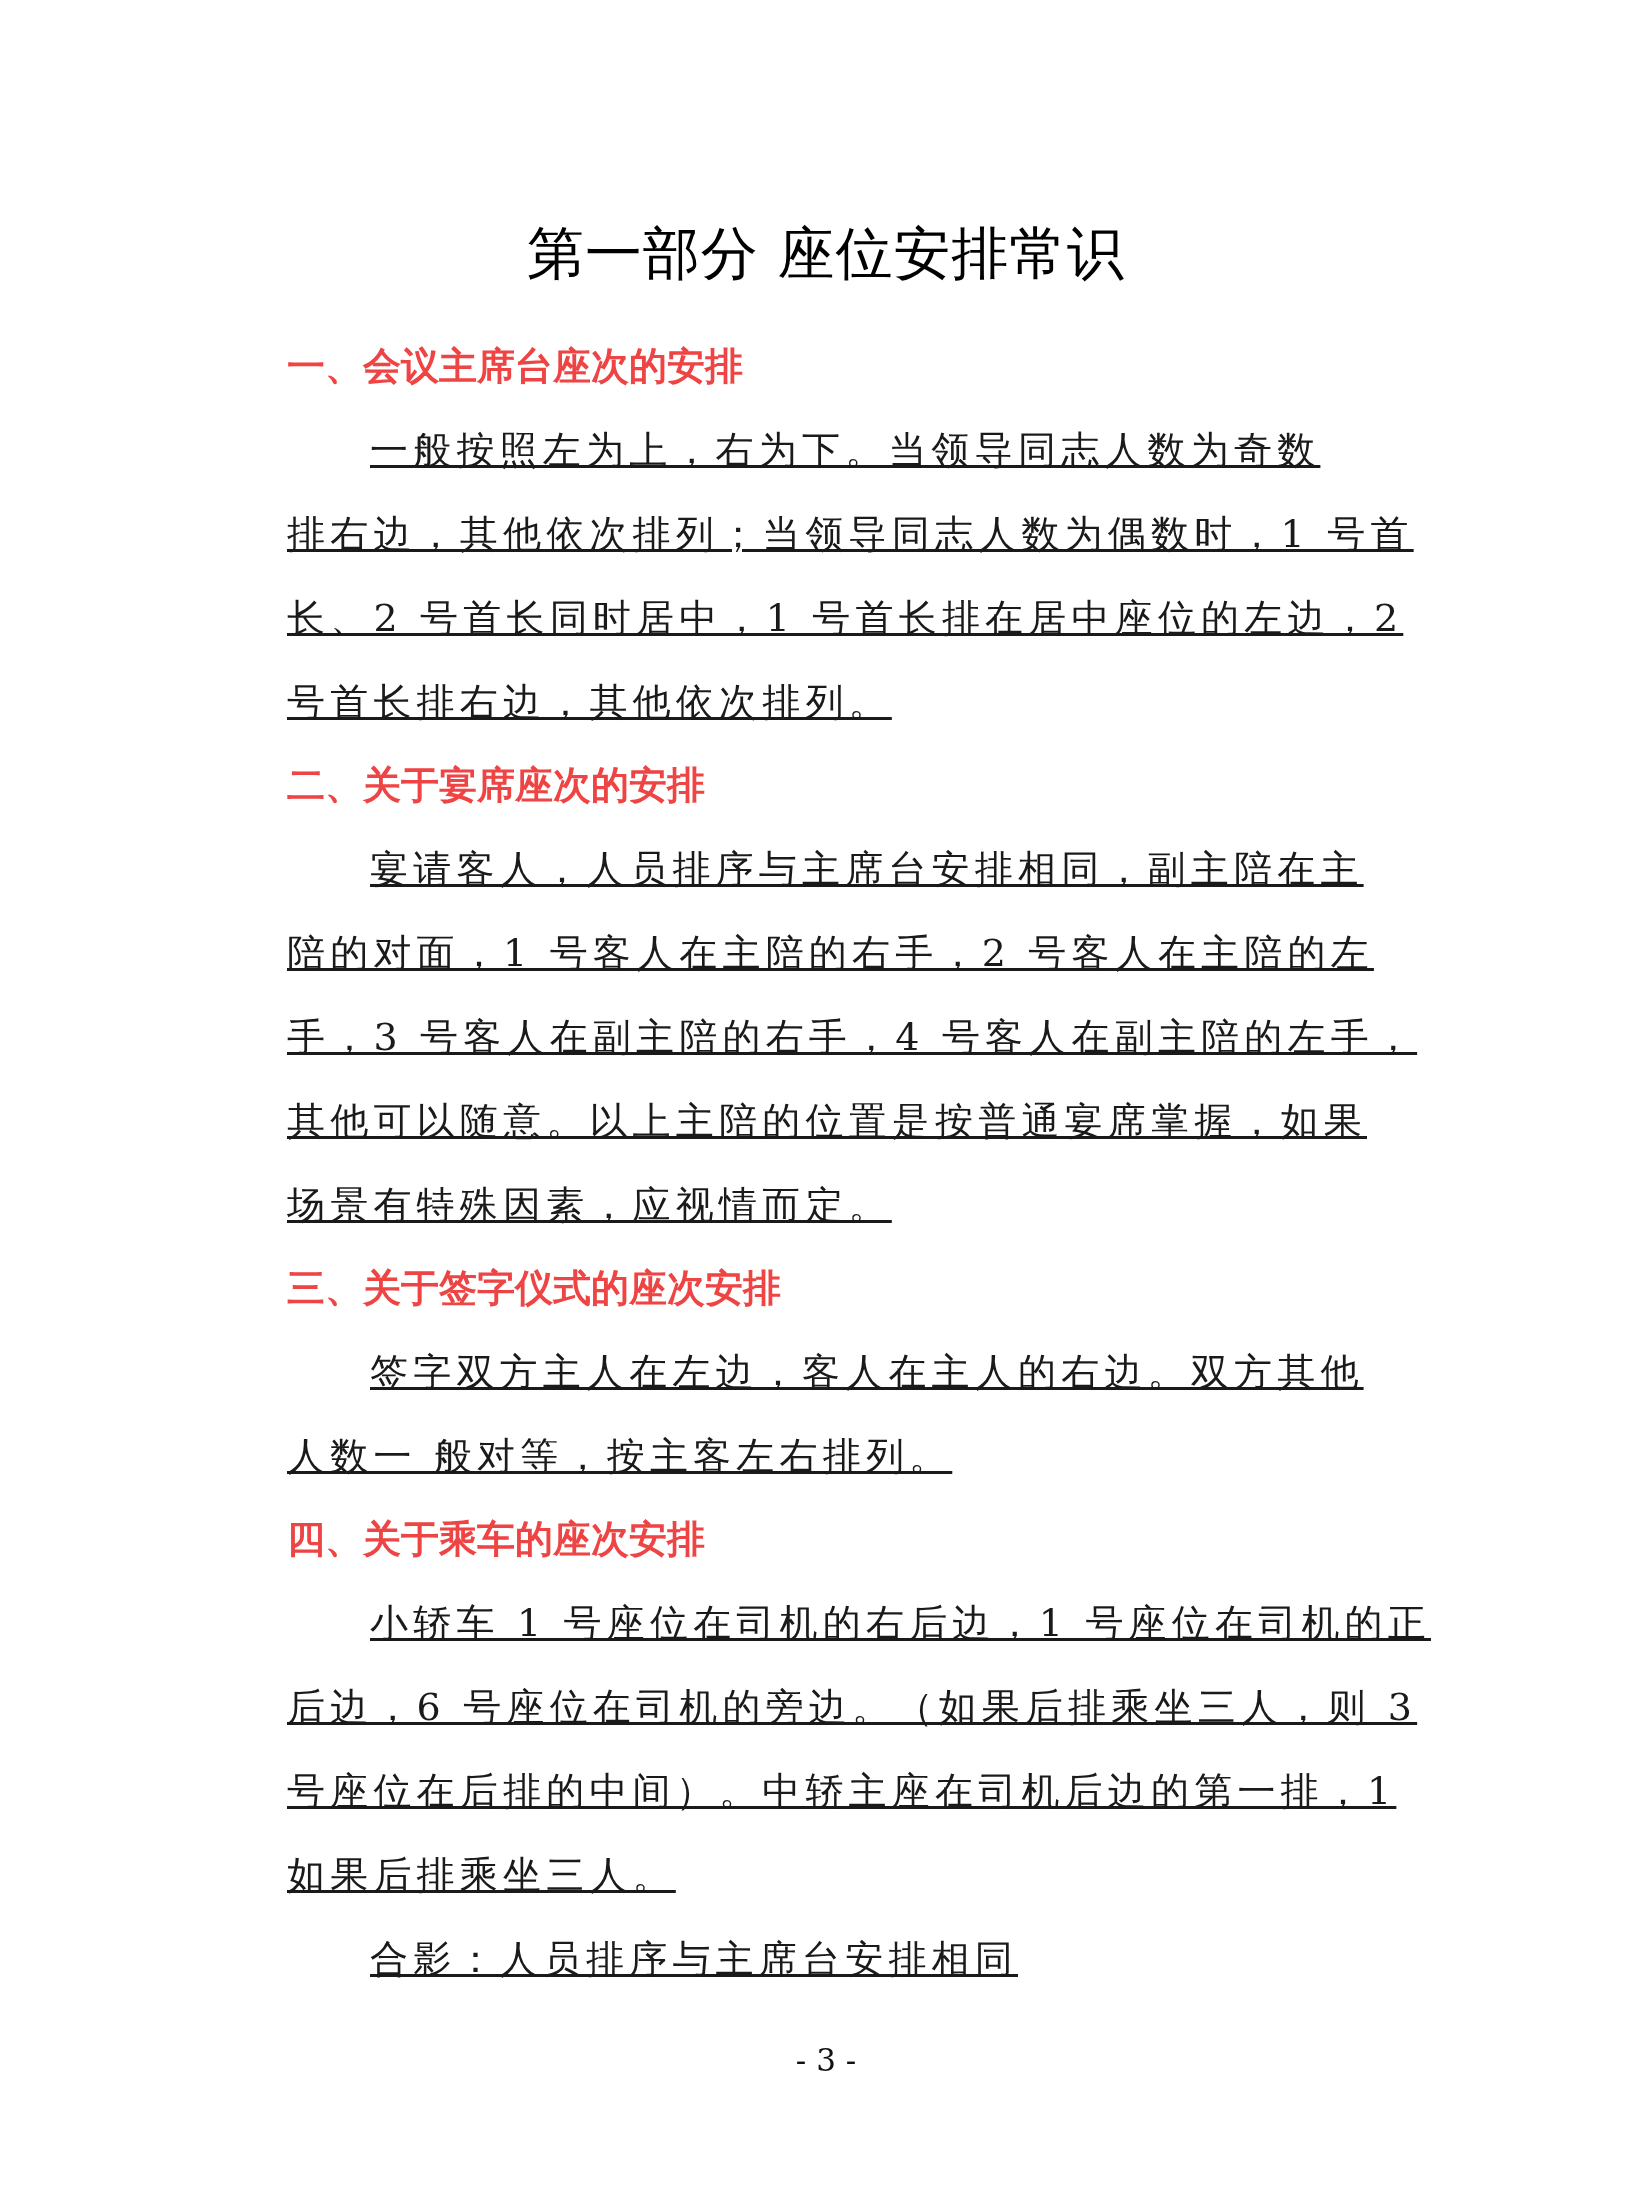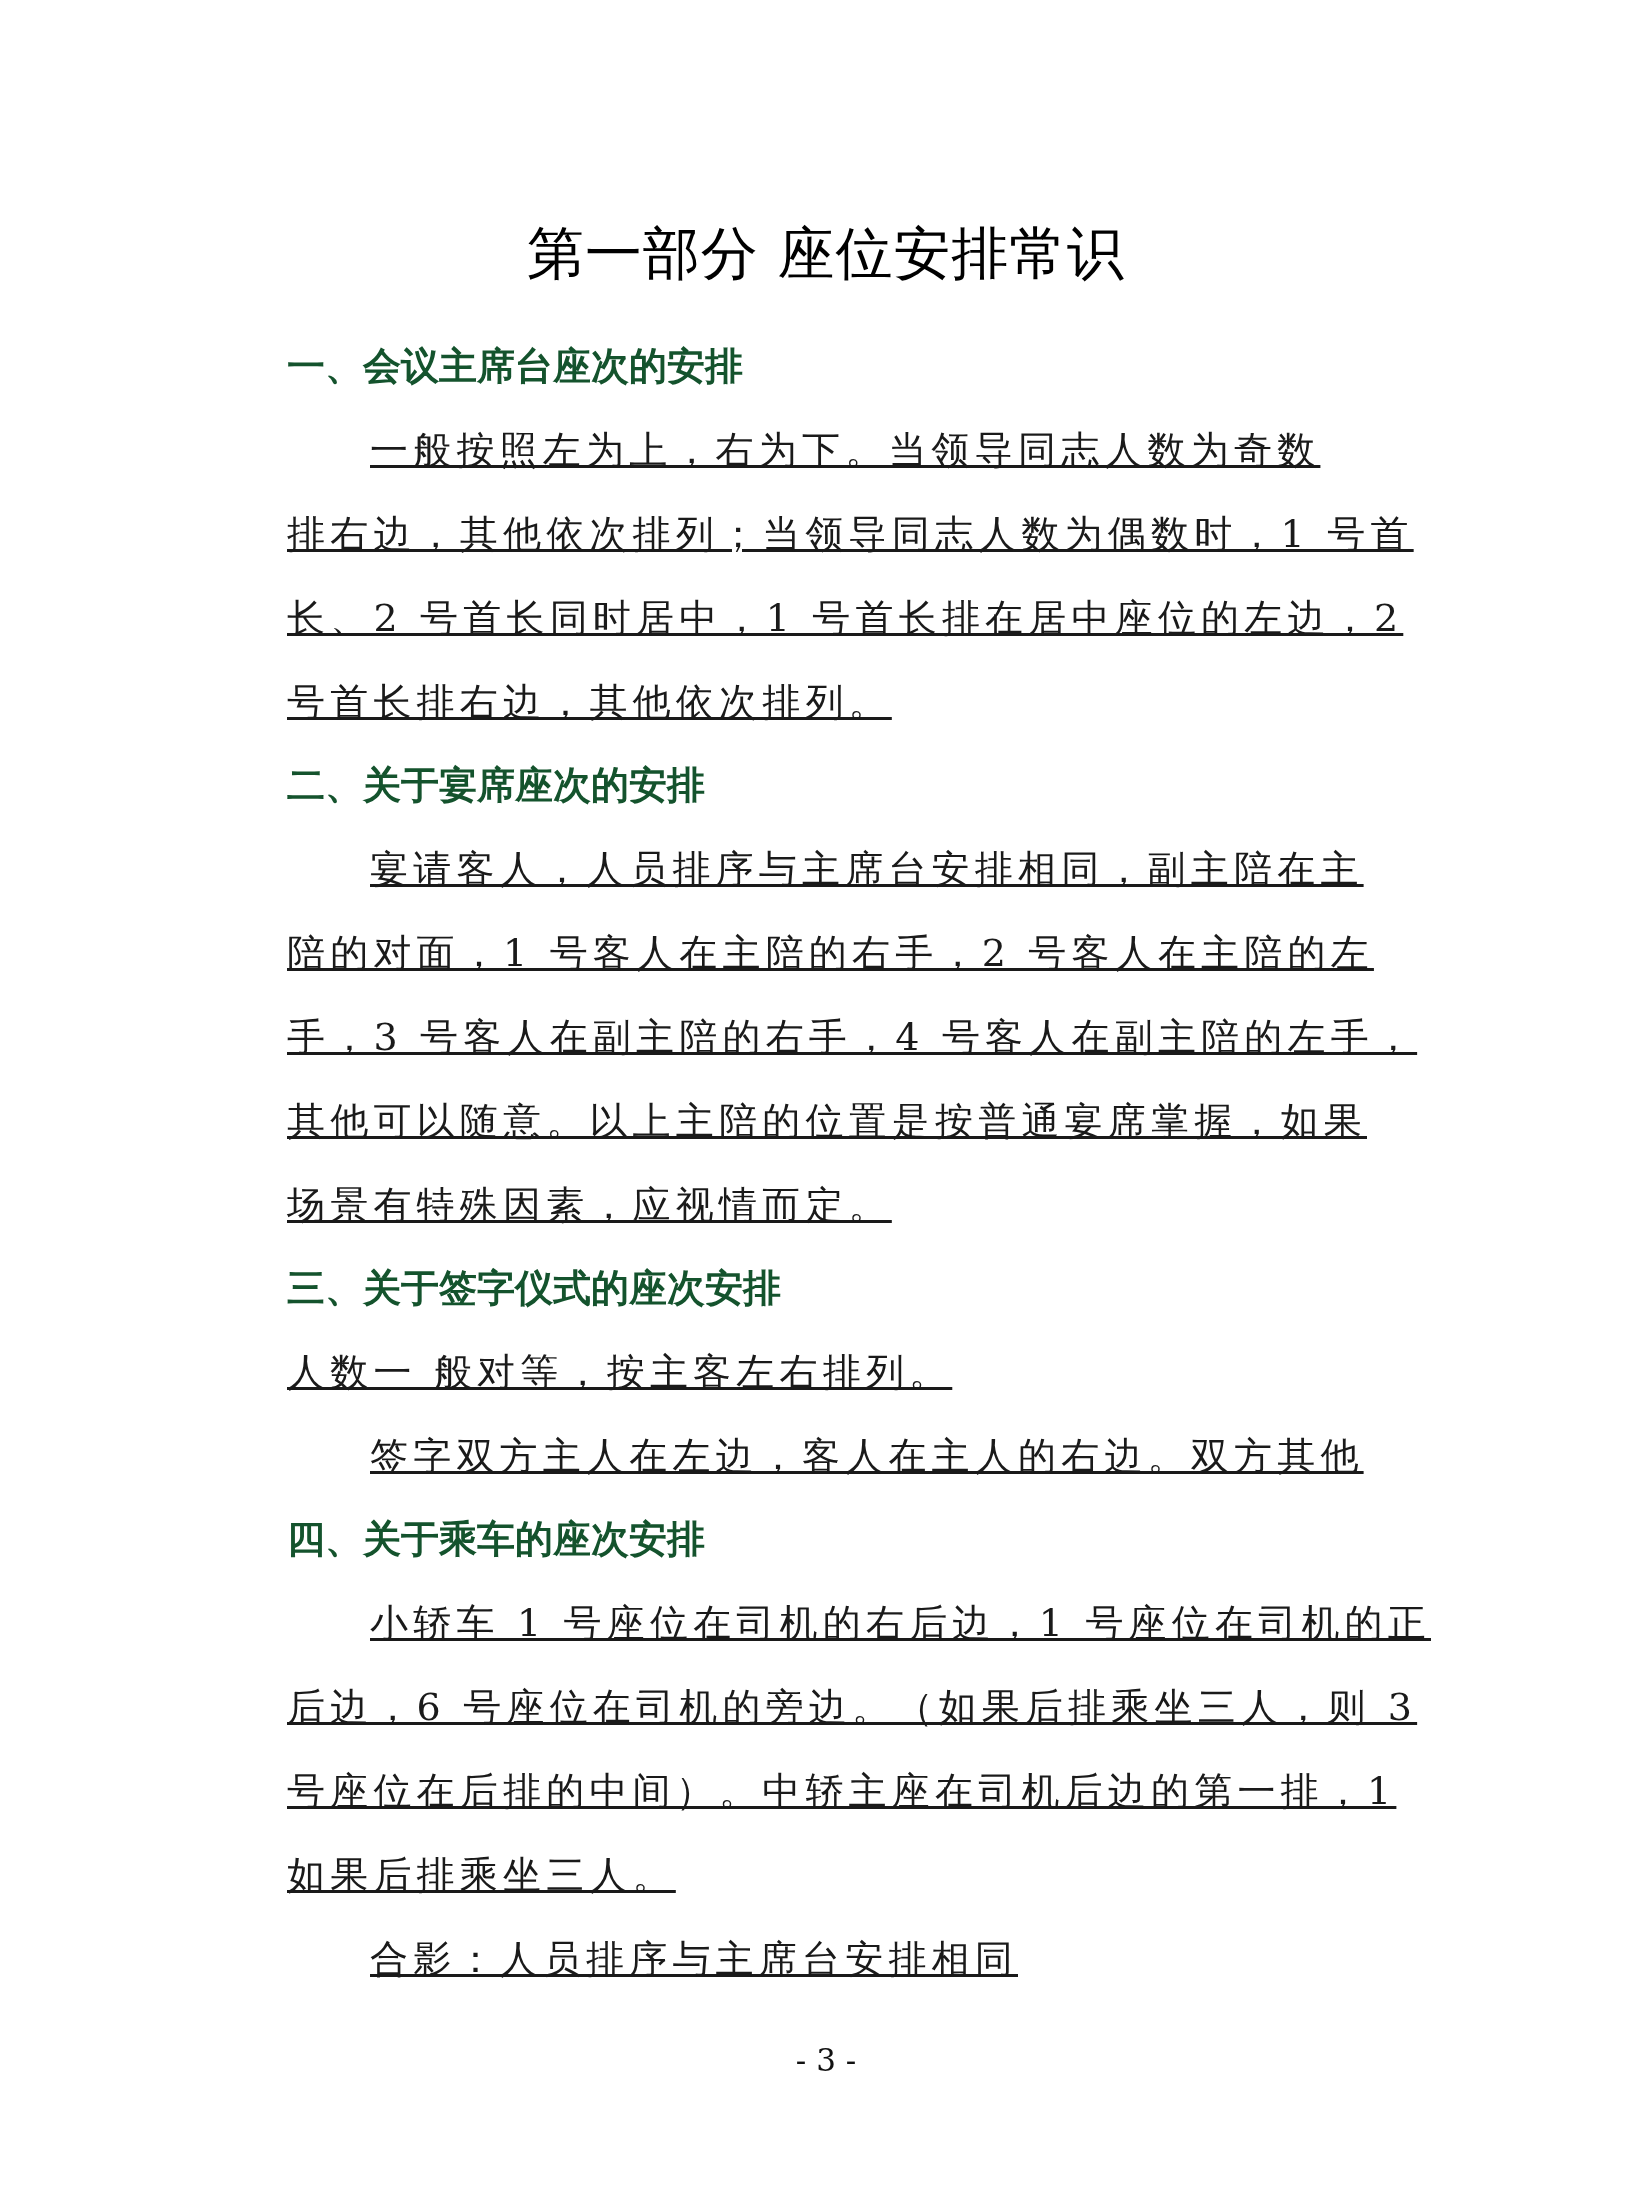--- a/index.html
+++ b/index.html
@@ -39,21 +39,21 @@
       left: 287px;
       top: 325px;
       width: 1101px;
     }
     .heading {
       font-family: "DejaVu Sans", "Liberation Sans", sans-serif;
       font-weight: bold;
       font-size: 38px;
       line-height: 83px;
       height: 83px;
-      color: #14532d;
+      color: #ef4444;
       white-space: nowrap;
     }
     .para {
       font-size: 38px;
       line-height: 84px;
       letter-spacing: 5.2px;
       color: #1a1a1a;
       text-indent: 83px;
       text-align: justify;
     }
@@ -98,22 +98,22 @@
     <div class="para">
       <span class="line first">宴请客人，人员排序与主席台安排相同，副主陪在主</span>
       <span class="line">陪的对面，1 号客人在主陪的右手，2 号客人在主陪的左</span>
       <span class="line">手，3 号客人在副主陪的右手，4 号客人在副主陪的左手，</span>
       <span class="line">其他可以随意。以上主陪的位置是按普通宴席掌握，如果</span>
       <span class="line">场景有特殊因素，应视情而定。</span>
     </div>
 
     <div class="heading">三、关于签字仪式的座次安排</div>
     <div class="para">
+      <span class="line first">签字双方主人在左边，客人在主人的右边。双方其他</span>
       <span class="line">人数一 般对等，按主客左右排列。</span>
-      <span class="line first">签字双方主人在左边，客人在主人的右边。双方其他</span>
     </div>
 
     <div class="heading">四、关于乘车的座次安排</div>
     <div class="para">
       <span class="line first">小轿车 1 号座位在司机的右后边，1 号座位在司机的正</span>
       <span class="line">后边，6 号座位在司机的旁边。（如果后排乘坐三人，则 3</span>
       <span class="line">号座位在后排的中间）。中轿主座在司机后边的第一排，1</span>
       <span class="line">如果后排乘坐三人。</span>
     </div>
 

